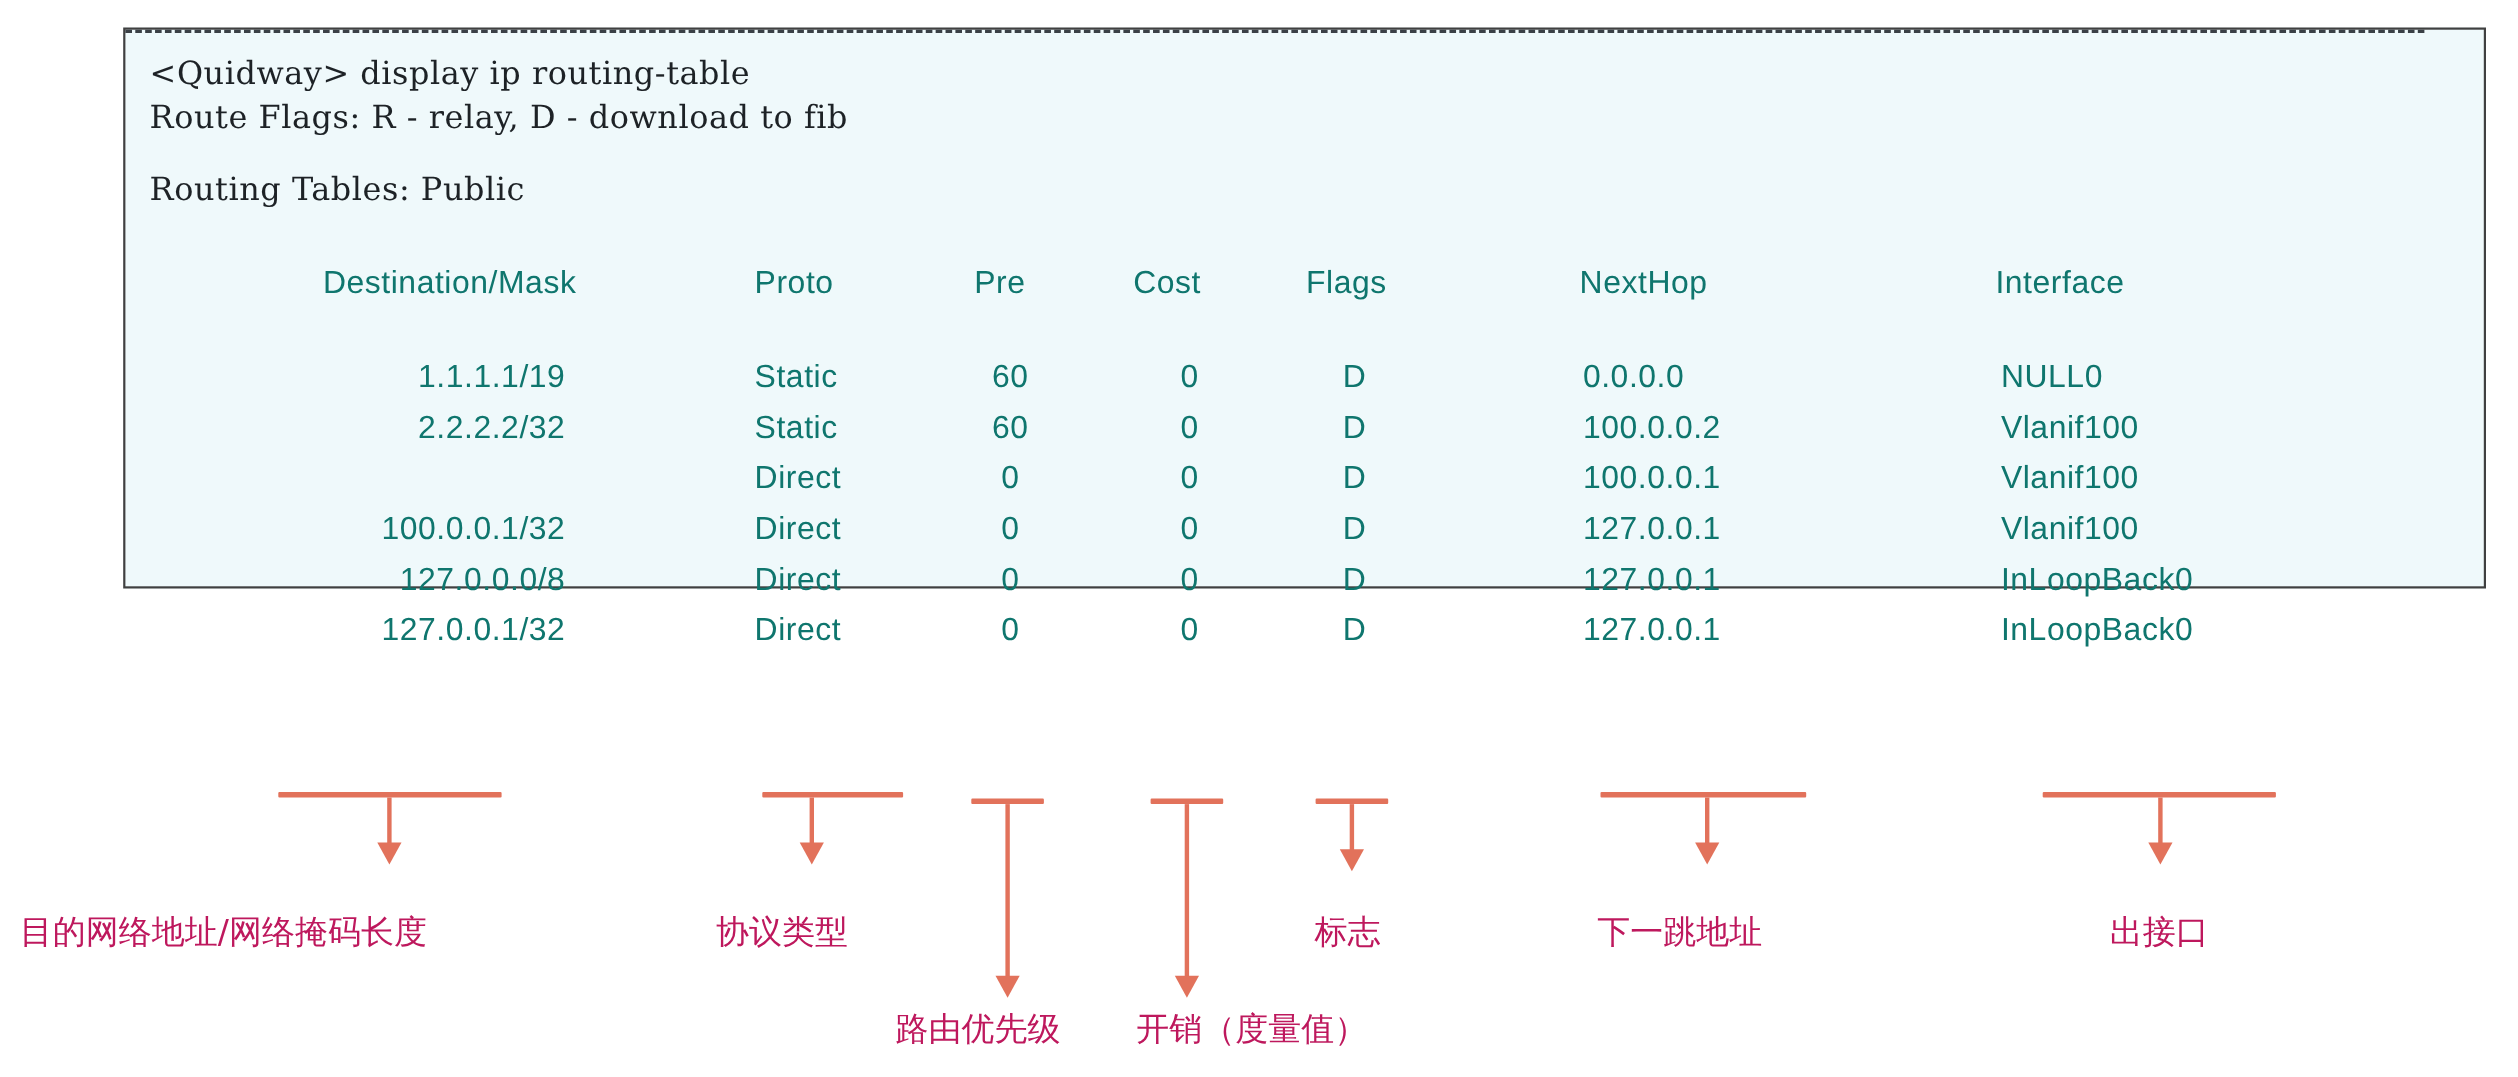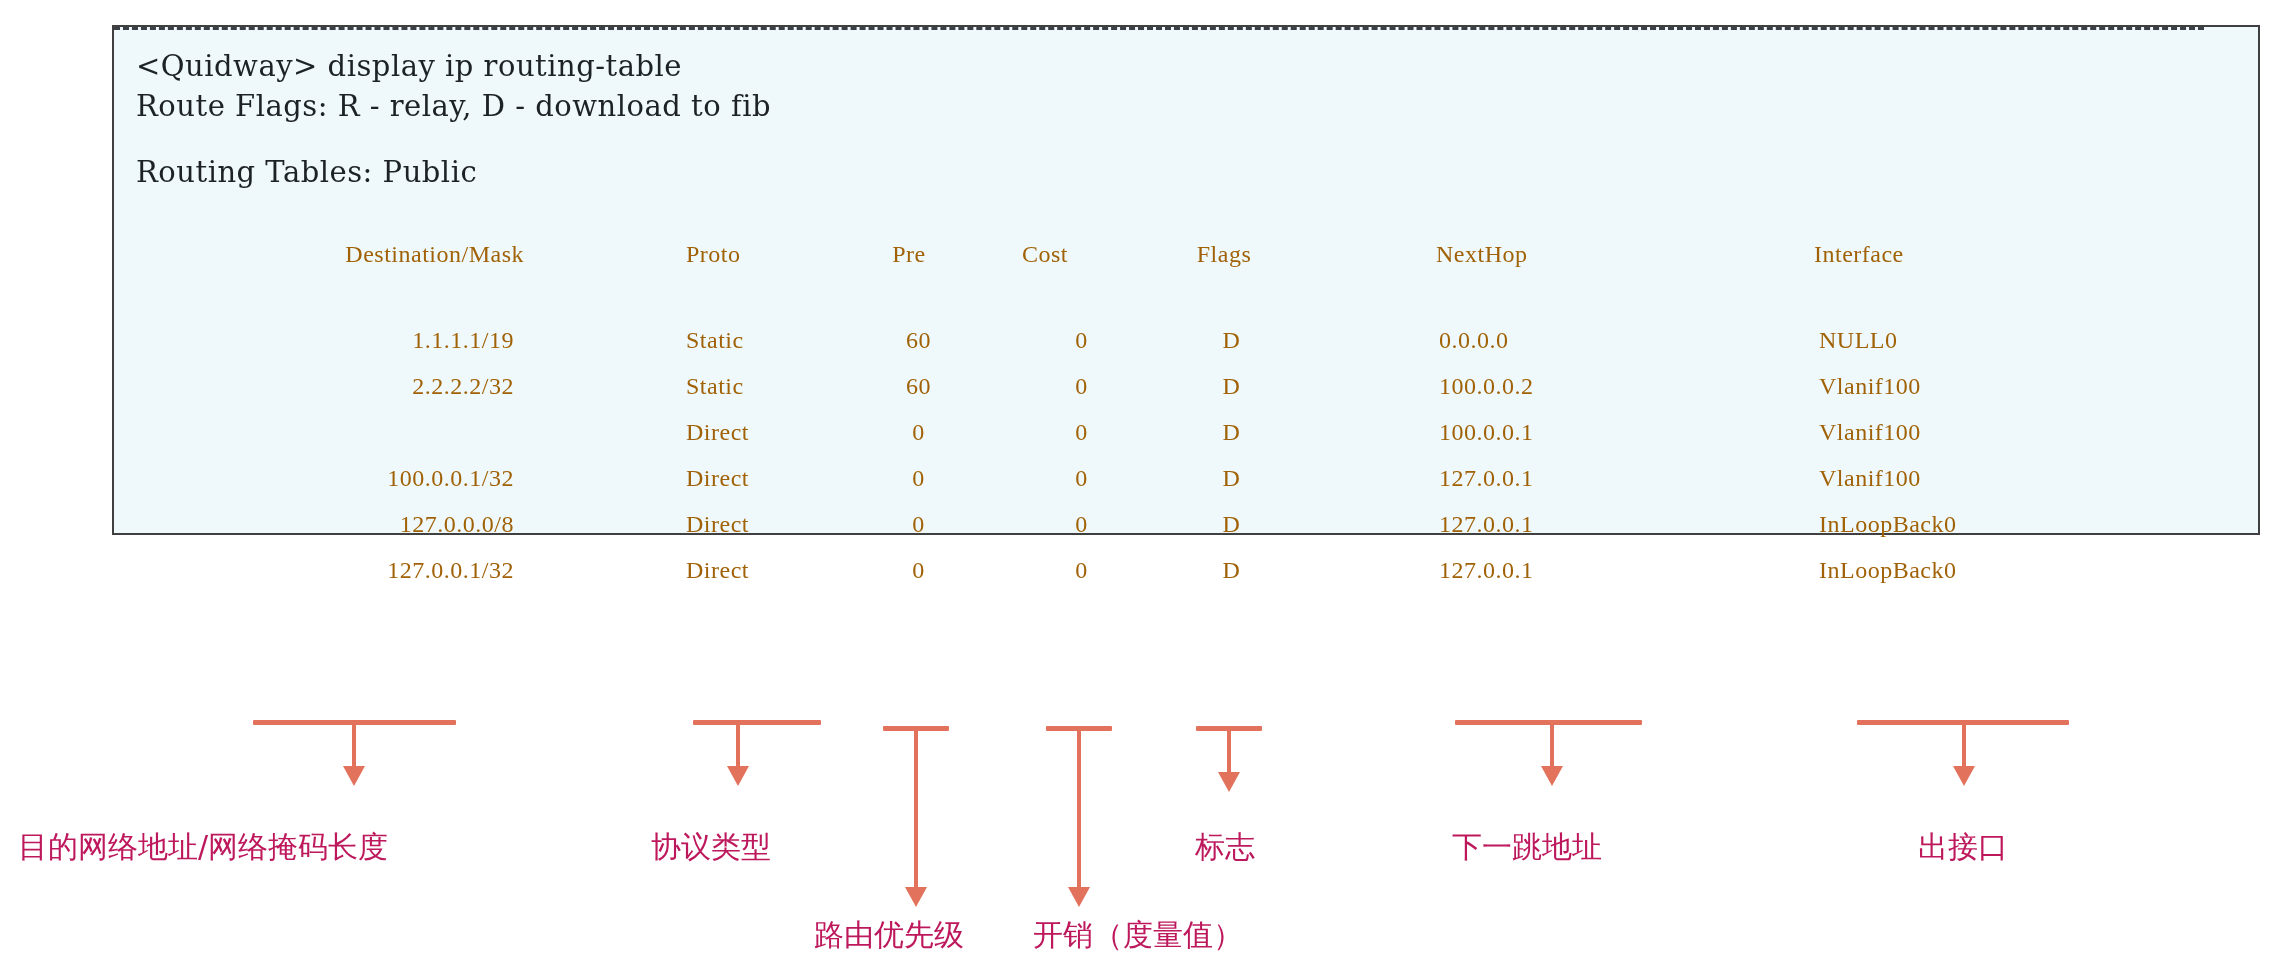--- a/index.html
+++ b/index.html
@@ -55,39 +55,39 @@
     width: 100%;
   }
   .route-row {
     position: relative;
     height: 46px;
   }
   #route-grid .route-row.header-row { height: 86px; }
 
   .cell {
     position: absolute;
-    font-family: Liberation Serif, serif;
-    font-size: 24px;
-    color: #a16207;
+    font-family: Liberation Sans, sans-serif;
+    font-size: 29px;
+    color: #0f766e;
     white-space: pre;
     letter-spacing: 0.5px;
   }
   
   .col-dest  { left: 0px;   width: 400px; text-align: right; }
   .col-proto { left: 572px; text-align: left; }
   .col-pre   { left: 762px; width: 85px; text-align: center; }
   .col-cost  { left: 925px; width: 85px; text-align: center; }
   .col-flags { left: 1075px; width: 85px; text-align: center; }
   .col-nh    { left: 1325px; text-align: left; }
   .col-if    { left: 1705px; text-align: right; }
 
   .header-row .col-dest  { left: 0px; width: 410px; text-align: right; }
   .header-row .col-proto { left: 572px; }
   .header-row .col-pre   { left: 740px; width: 110px; text-align: center; }
-  .header-row .col-cost  { left: 844px; width: 110px; text-align: right; }
+  .header-row .col-cost  { left: 892px; width: 110px; text-align: center; }
   .header-row .col-flags { left: 1045px; width: 130px; text-align: center; }
   .header-row .col-nh    { left: 1322px; }
   .header-row .col-if    { left: 1700px; }
 
   
   .callout-bar {
     position: absolute;
     height: 5px;
     background: #e2725b;
     border-radius: 1px;

